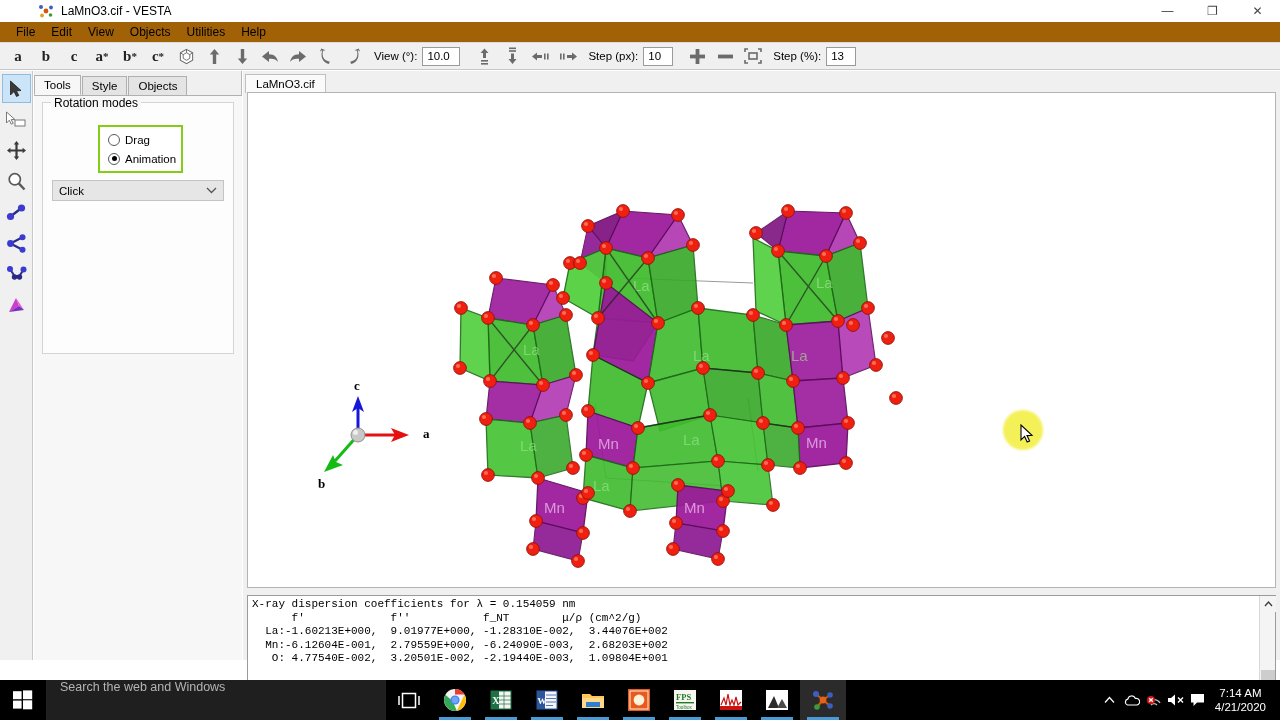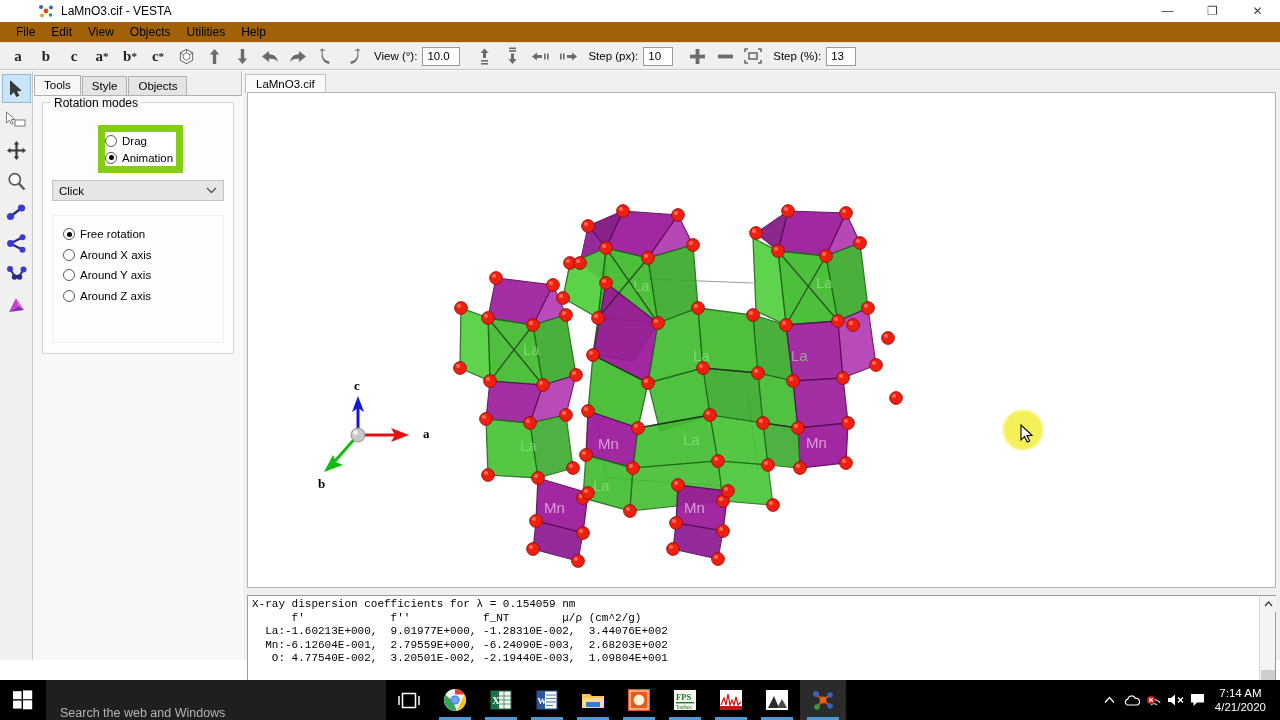--- a/index.html
+++ b/index.html
@@ -98,23 +98,23 @@
   #rot-group {
     position: absolute; top: 6px; left: 8px; width: 192px; height: 252px;
     border: 1px solid #d4d4d4; background: #fdfdfd;
   }
   #rot-legend {
     position: absolute; top: -7px; left: 8px; background: #f7f7f7;
     font-size: 12px; color: #000; padding: 0 3px;
   }
   #dragbox {
     position: absolute; top: 22px; left: 55px; width: 85px; height: 48px;
-    border: 7px solid #84cc16; background: #fff;
+    border: 2px solid #84cc16; background: #fff;
     display: flex; flex-direction: column; justify-content: center;
-    padding-left: 0;
+    padding-left: 8px;
   }
   .radio-row { display: flex; align-items: center; height: 19px; }
   .radio {
     width: 12px; height: 12px; border-radius: 50%; border: 1px solid #5a5a5a;
     background: #fff; margin-right: 5px; flex: none; position: relative;
   }
   .radio.on::after {
     content: ''; position: absolute; top: 2.5px; left: 2.5px;
     width: 5px; height: 5px; border-radius: 50%; background: #000;
   }
@@ -202,21 +202,21 @@
   #taskbar {
     position: absolute; bottom: 0; left: 0; width: 1280px; height: 40px;
     background: #000000; display: flex; align-items: center;
   }
   #start-btn {
     width: 46px; height: 40px; display: flex; align-items: center;
     justify-content: center; flex: none;
   }
   #search-box {
     width: 340px; height: 40px; background: #1f1f1f; display: flex;
-    align-items: flex-end; padding-left: 14px; flex: none;
+    align-items: flex-start; padding-left: 14px; flex: none;
   }
   #search-box .ph { color: #b4b4b4; font-size: 12.5px; }
   #taskview { width: 46px; height: 40px; display: flex; align-items: center; justify-content: center; flex: none; }
   .tb-app {
     width: 46px; height: 40px; display: flex; align-items: center;
     justify-content: center; position: relative; flex: none;
   }
   .tb-app.running::after {
     content: ''; position: absolute; bottom: 0; left: 7px;
     width: 32px; height: 3px; background: #4a9bd4;
@@ -478,38 +478,20 @@
 
       <div id="click-select">
         <span class="sel-text">Click</span>
         <span class="chev">
           <svg width="11" height="7" viewBox="0 0 11 7">
               <path d="M1 1 L5.5 5.5 L10 1" fill="none" stroke="#555" stroke-width="1.3"></path>
             </svg>
         </span>
       </div>
 
-      <div id="rot-axes">
-        <div class="radio-row">
-          <span class="radio on"></span>
-          <span class="radio-label">Free rotation</span>
-        </div>
-        <div class="radio-row">
-          <span class="radio"></span>
-          <span class="radio-label">Around X axis</span>
-        </div>
-        <div class="radio-row">
-          <span class="radio"></span>
-          <span class="radio-label">Around Y axis</span>
-        </div>
-        <div class="radio-row">
-          <span class="radio"></span>
-          <span class="radio-label">Around Z axis</span>
-        </div>
-      </div>
     </div>
   </div>
 </div>
 
 <div id="main">
 
   <div id="doc-tabs">
     <div class="doctab">LaMnO3.cif</div>
   </div>
 

